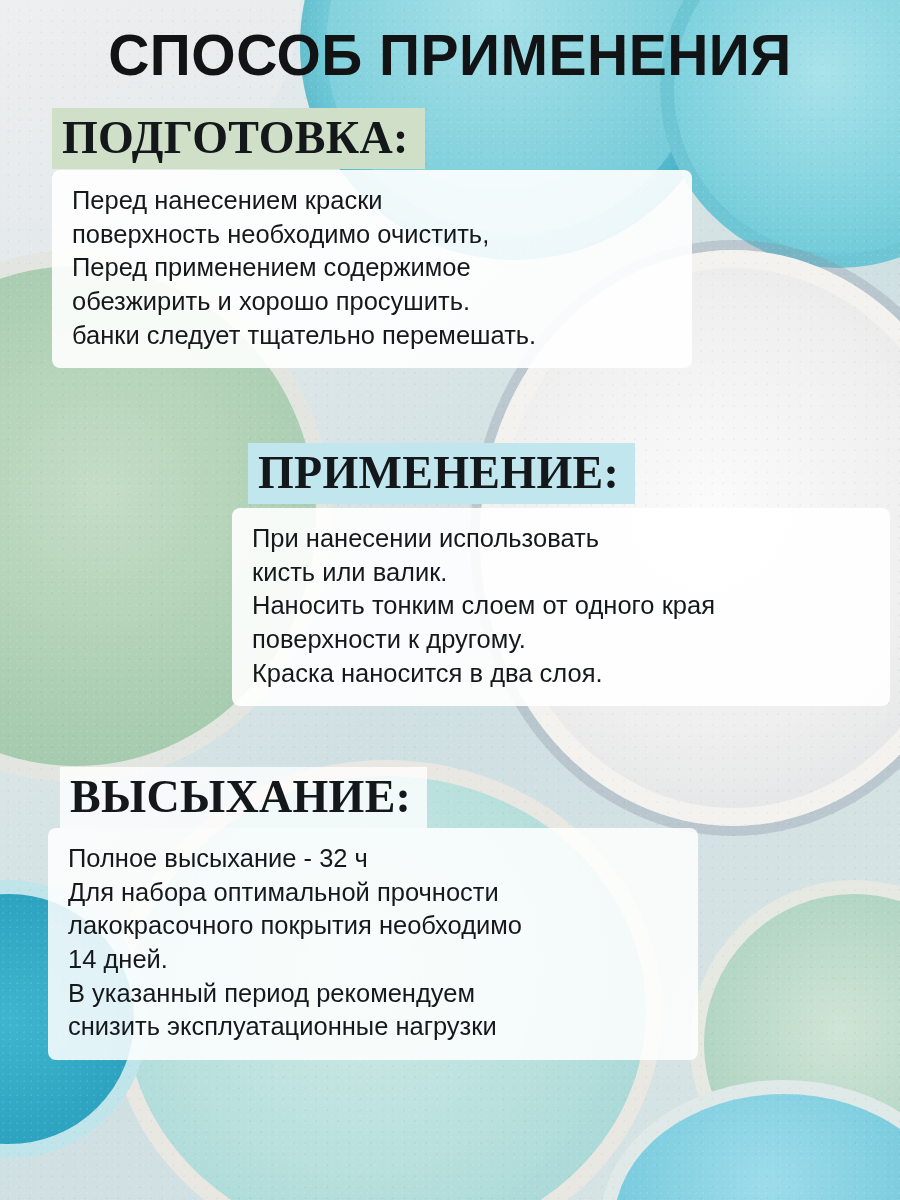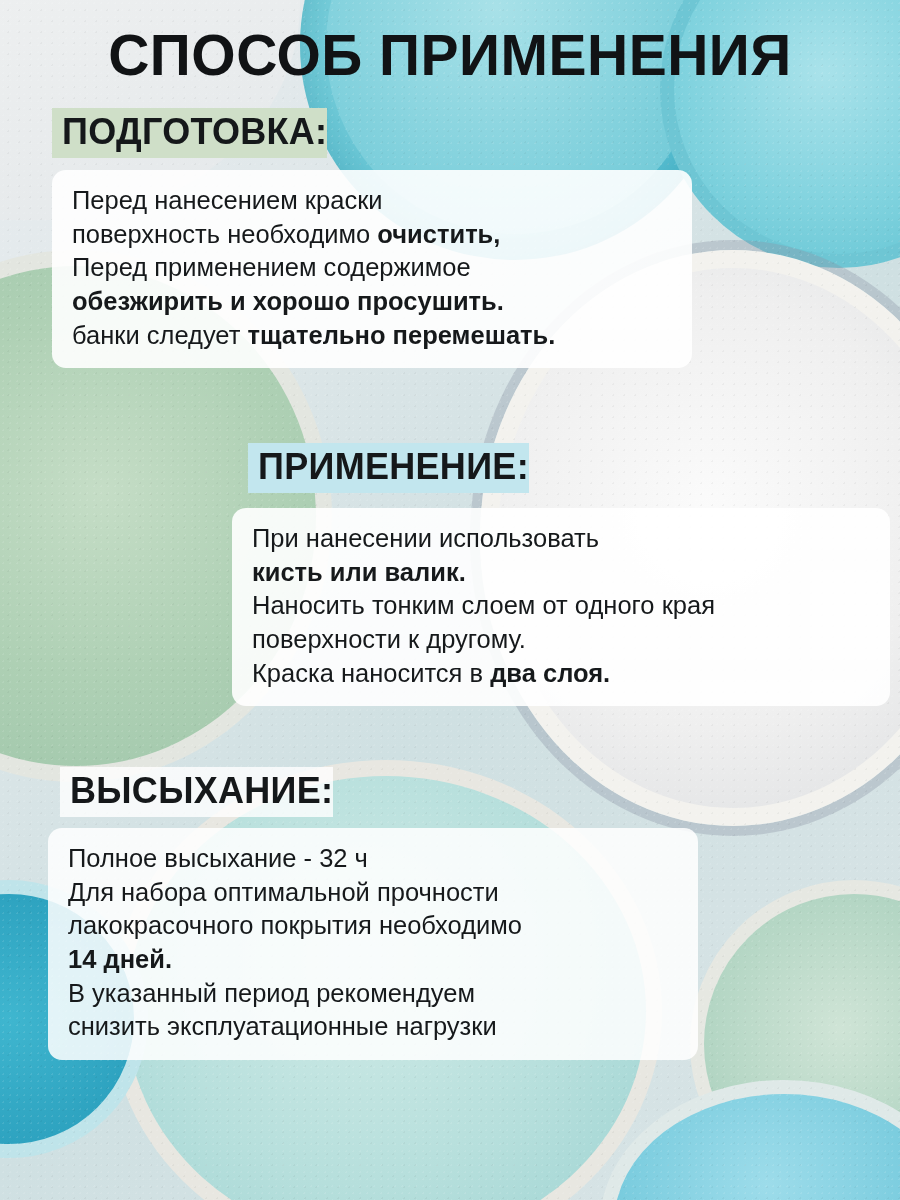--- a/index.html
+++ b/index.html
@@ -115,42 +115,43 @@
     text-align: center;
     font-size: 57px;
     font-weight: bold;
     letter-spacing: 0.5px;
     color: #111315;
     font-family: "Liberation Sans", sans-serif;
   }
 
   .heading {
     display: inline-block;
-    font-size: 36px;
+    font-size: 46px;
     font-weight: bold;
     color: #15181a;
-    padding: 3px 0 5px 10px;
+    padding: 3px 16px 5px 10px;
     letter-spacing: 0.3px;
     white-space: nowrap;
+    font-family: Liberation Serif, serif;
   }
   .hl-green { background: #cfdfc8; }
   .hl-blue  { background: #c2e6ee; }
   .hl-plain { background: rgba(255,255,255,0.80); }
 
   .card {
     position: absolute;
     background: rgba(255,255,255,0.90);
-    border-radius: 14px;
+    border-radius: 8px;
     padding: 14px 20px 16px 20px;
     color: #16191b;
     font-size: 25.5px;
     line-height: 1.32;
   }
   .card p { margin: 0; }
-  .card b { font-weight: bold; }
+  .card b { font-weight: normal; }
 
   
   .sec1-head { position: absolute; left: 52px; top: 108px; }
   .sec1-card { left: 52px; top: 170px; width: 600px; }
 
   
   .sec2-head { position: absolute; left: 248px; top: 443px; }
   .sec2-card { left: 232px; top: 508px; width: 618px; }
 
   

